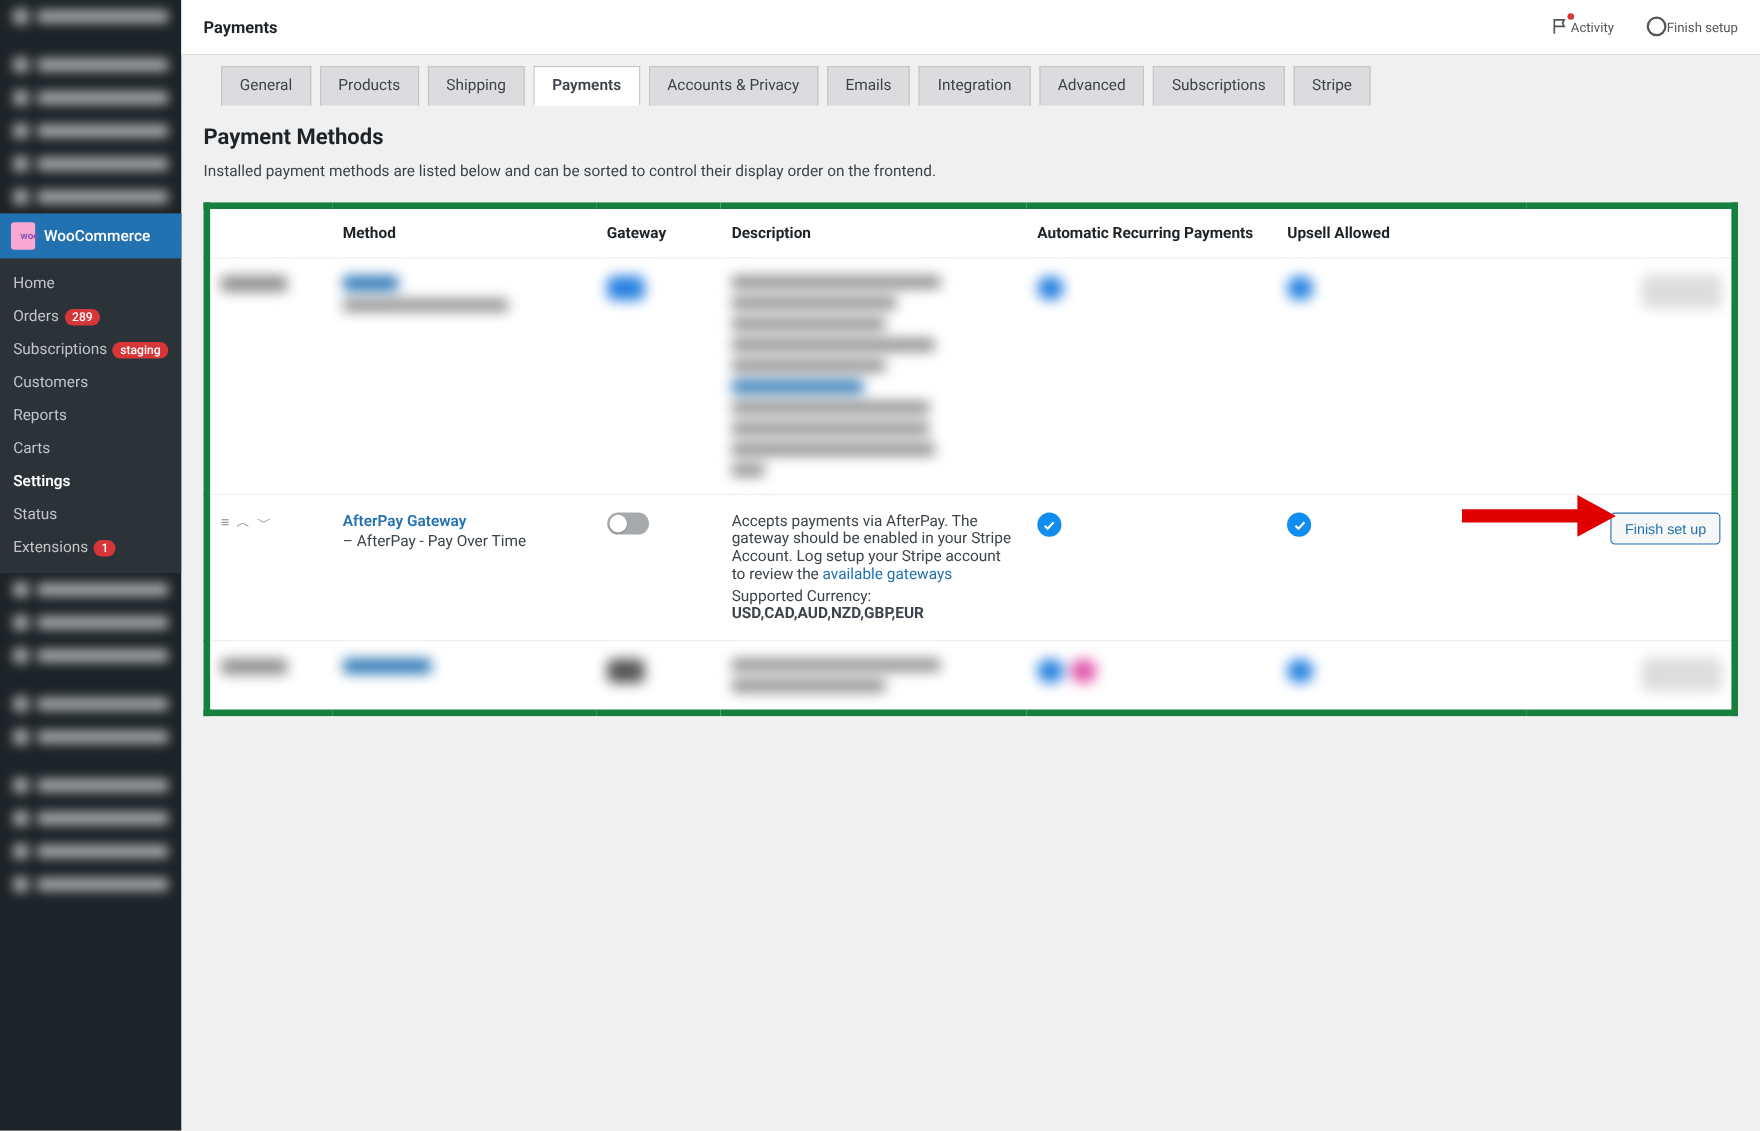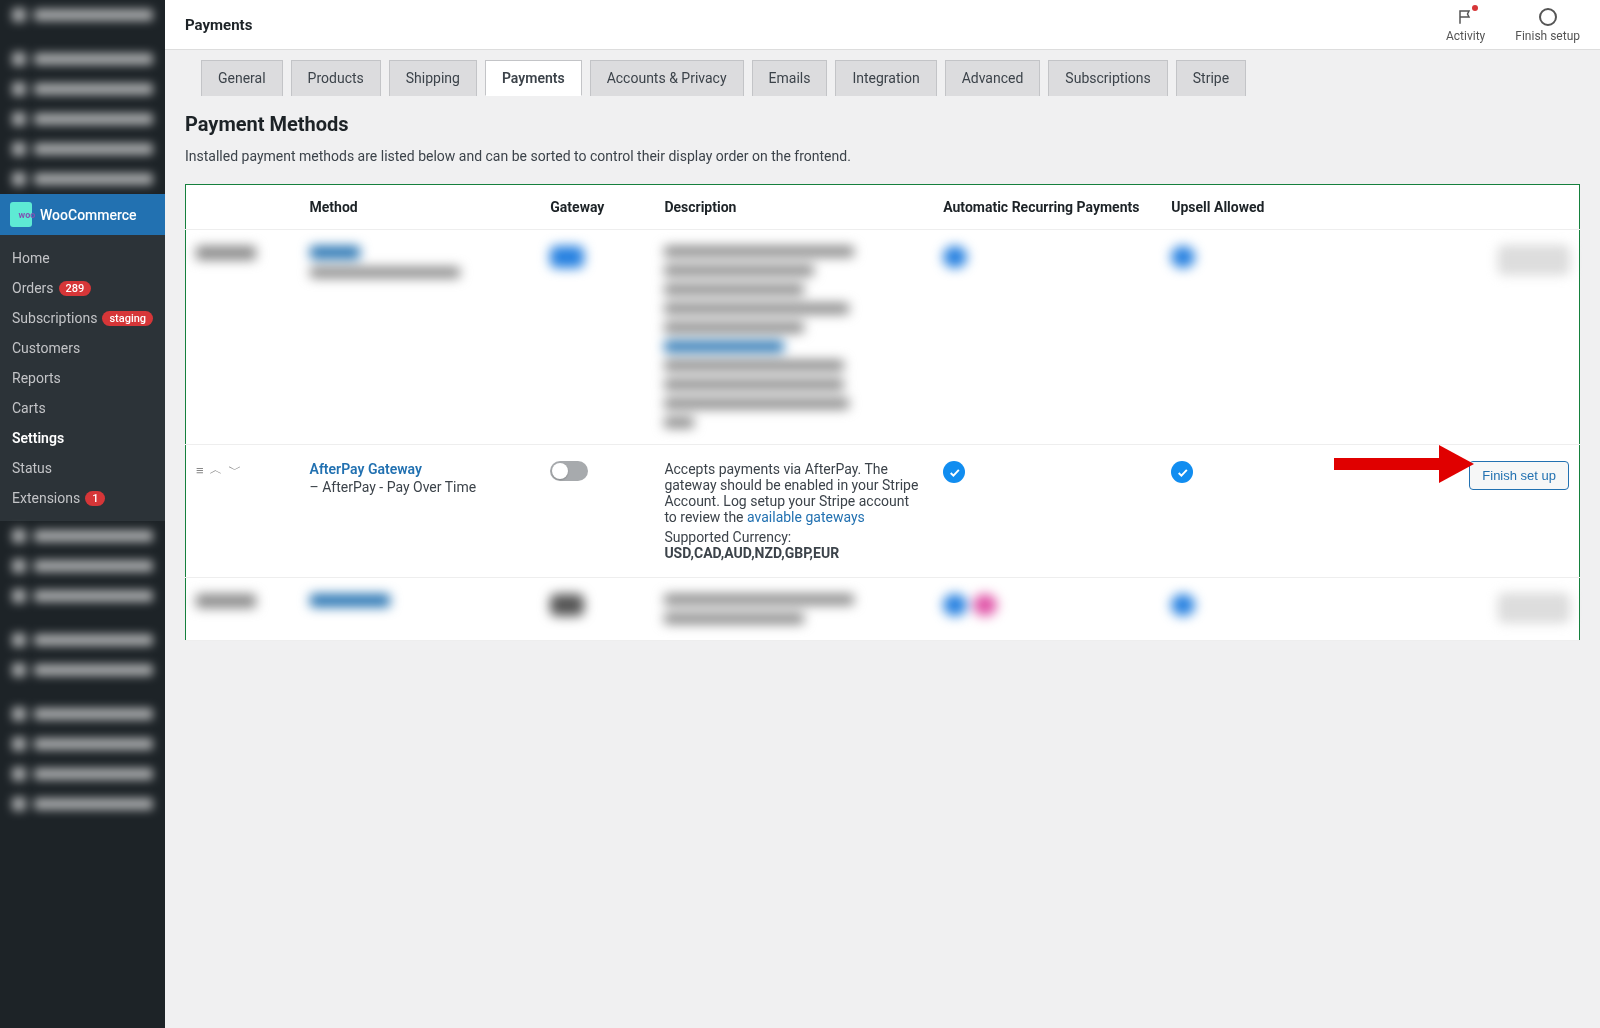--- a/index.html
+++ b/index.html
@@ -5,52 +5,52 @@
   * { box-sizing: border-box; margin: 0; padding: 0; }
   body { font-family: -apple-system, BlinkMacSystemFont, "Segoe UI", Roboto, Helvetica, Arial, sans-serif; background: #f0f0f1; color: #1d2327; font-size: 14px; }
 
   .app { display: flex; min-height: 1028px; }
   .sidebar { width: 165px; background: #1d2327; color: #f0f0f1; flex-shrink: 0; padding-top: 0; }
   .sidebar .menu-item { display: flex; align-items: center; padding: 8px 12px; color: #f0f0f1; font-size: 14px; cursor: pointer; position: relative; }
   .sidebar .blurred { filter: blur(5px); opacity: 0.6; }
   .sidebar .blurred .dot { width: 14px; height: 14px; background: #fff; border-radius: 3px; margin-right: 8px; }
   .sidebar .blurred .bar { height: 12px; background: #fff; border-radius: 3px; flex: 1; }
   .sidebar .woo { background: #2271b1; color: #fff; display: flex; align-items: center; padding: 8px 10px; font-weight: 500; position: relative; }
-  .sidebar .woo .woo-icon { width: 22px; height: 25px; background: #5eead4; border-radius: 3px; color: #7f54b3; font-size: 9px; font-weight: bold; display: flex; align-items: center; justify-content: center; margin-right: 8px; padding-left: 12px; }
+  .sidebar .woo .woo-icon { width: 22px; height: 25px; background: #f9a8d4; border-radius: 3px; color: #7f54b3; font-size: 9px; font-weight: bold; display: flex; align-items: center; justify-content: center; margin-right: 8px; padding-left: 12px; }
   .sidebar .woo::after { content: ""; position: absolute; right: -8px; top: 50%; transform: translateY(-50%); border: 8px solid transparent; border-right-color: #f0f0f1; }
   .sidebar .submenu { background: #2c3338; padding: 8px 0; }
   .sidebar .submenu .sub-item { padding: 7px 12px; color: #c3c4c7; font-size: 14px; display: flex; align-items: center; cursor: pointer; }
   .sidebar .submenu .sub-item.active { color: #fff; font-weight: 600; }
   .sidebar .submenu .badge { background: #d63638; color: #fff; border-radius: 9px; font-size: 11px; padding: 1px 7px; margin-left: 5px; font-weight: 500; }
   .sidebar .submenu .badge.staging { background: #d63638; }
 
   .main { flex: 1; display: flex; flex-direction: column; background: #f0f0f1; }
   .topbar { background: #fff; padding: 0 20px; display: flex; align-items: center; height: 50px; border-bottom: 1px solid #ddd; }
   .topbar .title { font-weight: 700; font-size: 15px; color: #1d2327; }
   .topbar .right { margin-left: auto; display: flex; gap: 30px; align-items: center; }
-  .topbar .right .tb-item { display: flex; flex-direction: column; align-items: center; font-size: 12px; color: #555; cursor: pointer; justify-content: center; }
+  .topbar .right .tb-item { display: flex; flex-direction: row; align-items: center; font-size: 12px; color: #555; cursor: pointer; justify-content: center; }
   .topbar .right .tb-item .ico { height: 20px; margin-bottom: 2px; display: flex; align-items: center; justify-content: center; position: relative; }
   .topbar .right .flag-ico svg { width: 18px; height: 18px; }
   .topbar .right .flag-dot { position: absolute; top: -2px; right: -3px; width: 6px; height: 6px; background: #d63638; border-radius: 50%; }
   .topbar .right .circle-ico { width: 18px; height: 18px; border: 2px solid #555; border-radius: 50%; }
 
   .help-row { display: flex; justify-content: flex-end; padding: 10px 20px 0; }
   .help-btn { border: 1px solid #c3c4c7; background: #fff; padding: 4px 10px; font-size: 13px; color: #555; border-radius: 3px; cursor: pointer; display: flex; align-items: center; gap: 4px; }
   .help-btn .tri { font-size: 9px; }
 
   .content { padding: 10px 20px 40px; }
 
   .tabs { display: flex; gap: 8px; margin-bottom: 16px; margin-left: 16px; }
   .tab { background: #dcdcde; border: 1px solid #c3c4c7; border-bottom: none; padding: 9px 16px; font-size: 14px; color: #3c434a; cursor: pointer; }
   .tab.active { background: #fff; font-weight: 600; border-bottom: 1px solid #fff; position: relative; z-index: 1; }
 
   .section-title { font-size: 20px; font-weight: 700; margin-bottom: 12px; }
   .section-desc { font-size: 14px; color: #3c434a; margin-bottom: 20px; }
 
-  .table { width: 100%; border: 1px solid #15803d; background: #fff; border-collapse: collapse; }
+  .table { width: 100%; border: 6px solid #15803d; background: #fff; border-collapse: collapse; }
   .table th { text-align: left; font-weight: 700; padding: 14px 10px; vertical-align: top; font-size: 14px; border-bottom: 1px solid #eee; }
   .table td { padding: 16px 10px; vertical-align: top; font-size: 14px; color: #3c434a; }
   .table tbody tr { border-bottom: 1px solid #eee; }
   .table .col-sort { width: 90px; }
   .table .col-method { width: 190px; }
   .table .col-enabled { width: 90px; }
   .table .col-desc { width: 220px; }
   .table .col-auto { width: 180px; }
   .table .col-upsell { width: 180px; }
   .table .col-action { width: 150px; text-align: right; padding-right: 20px; }

